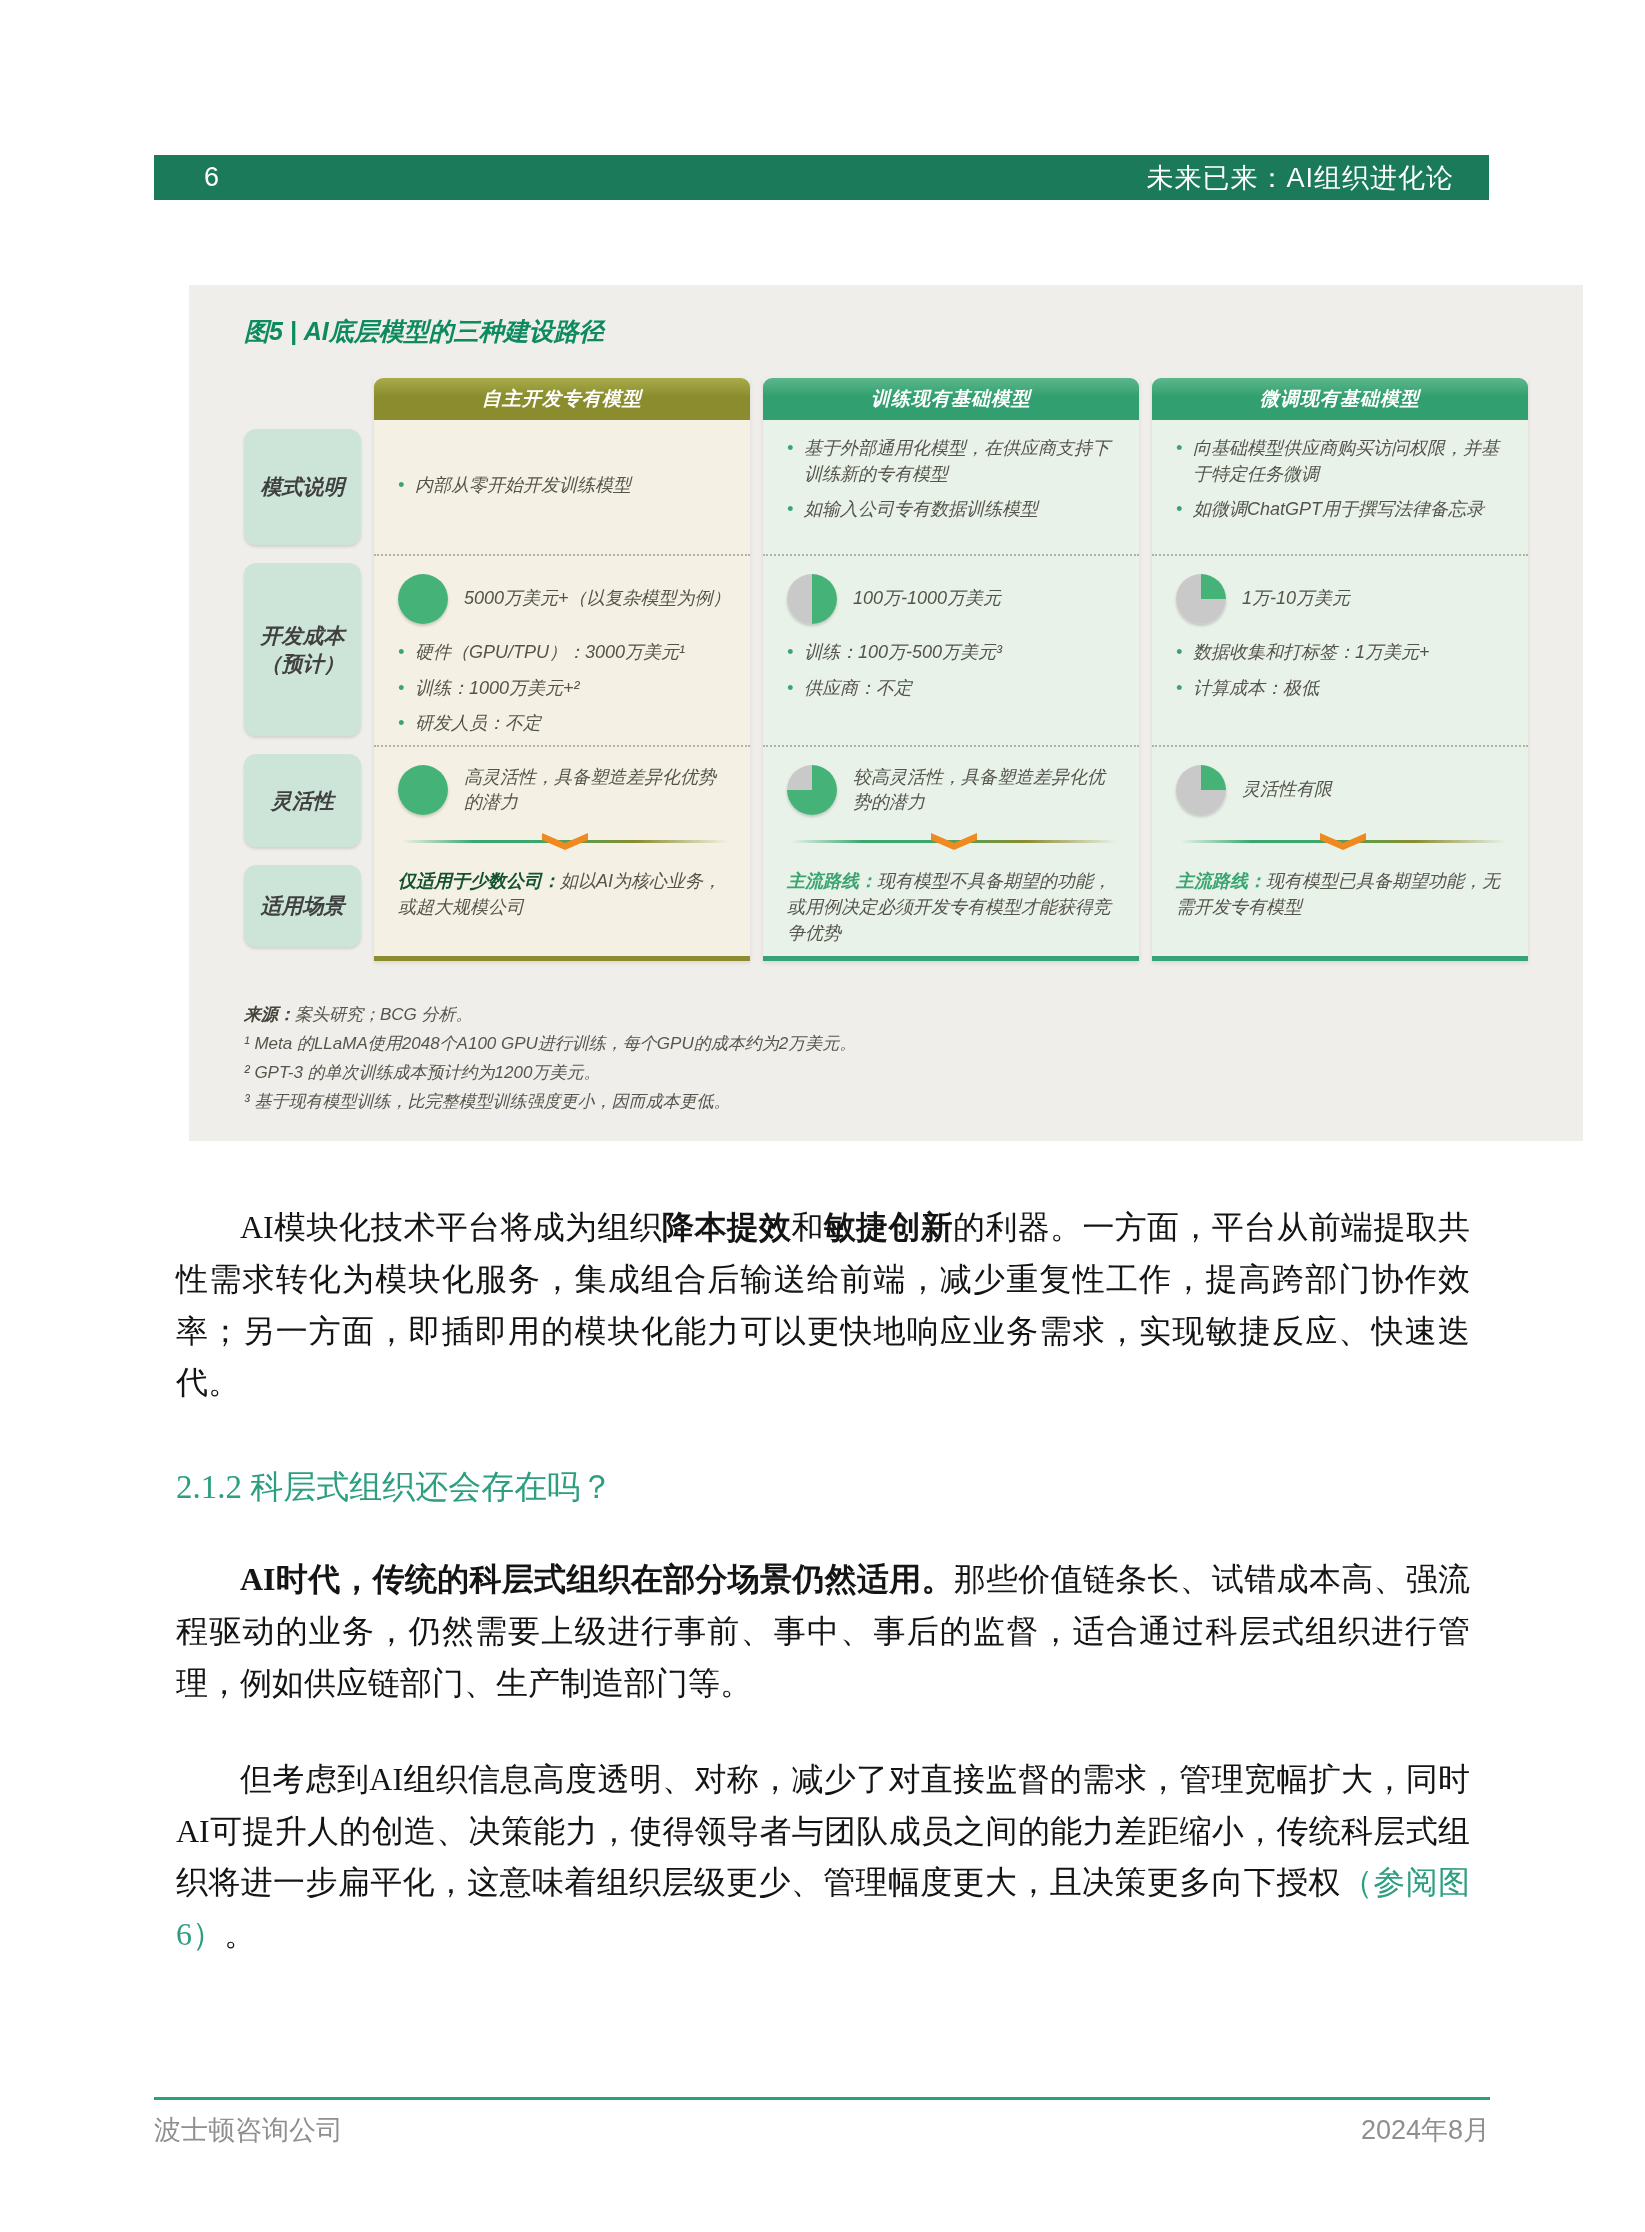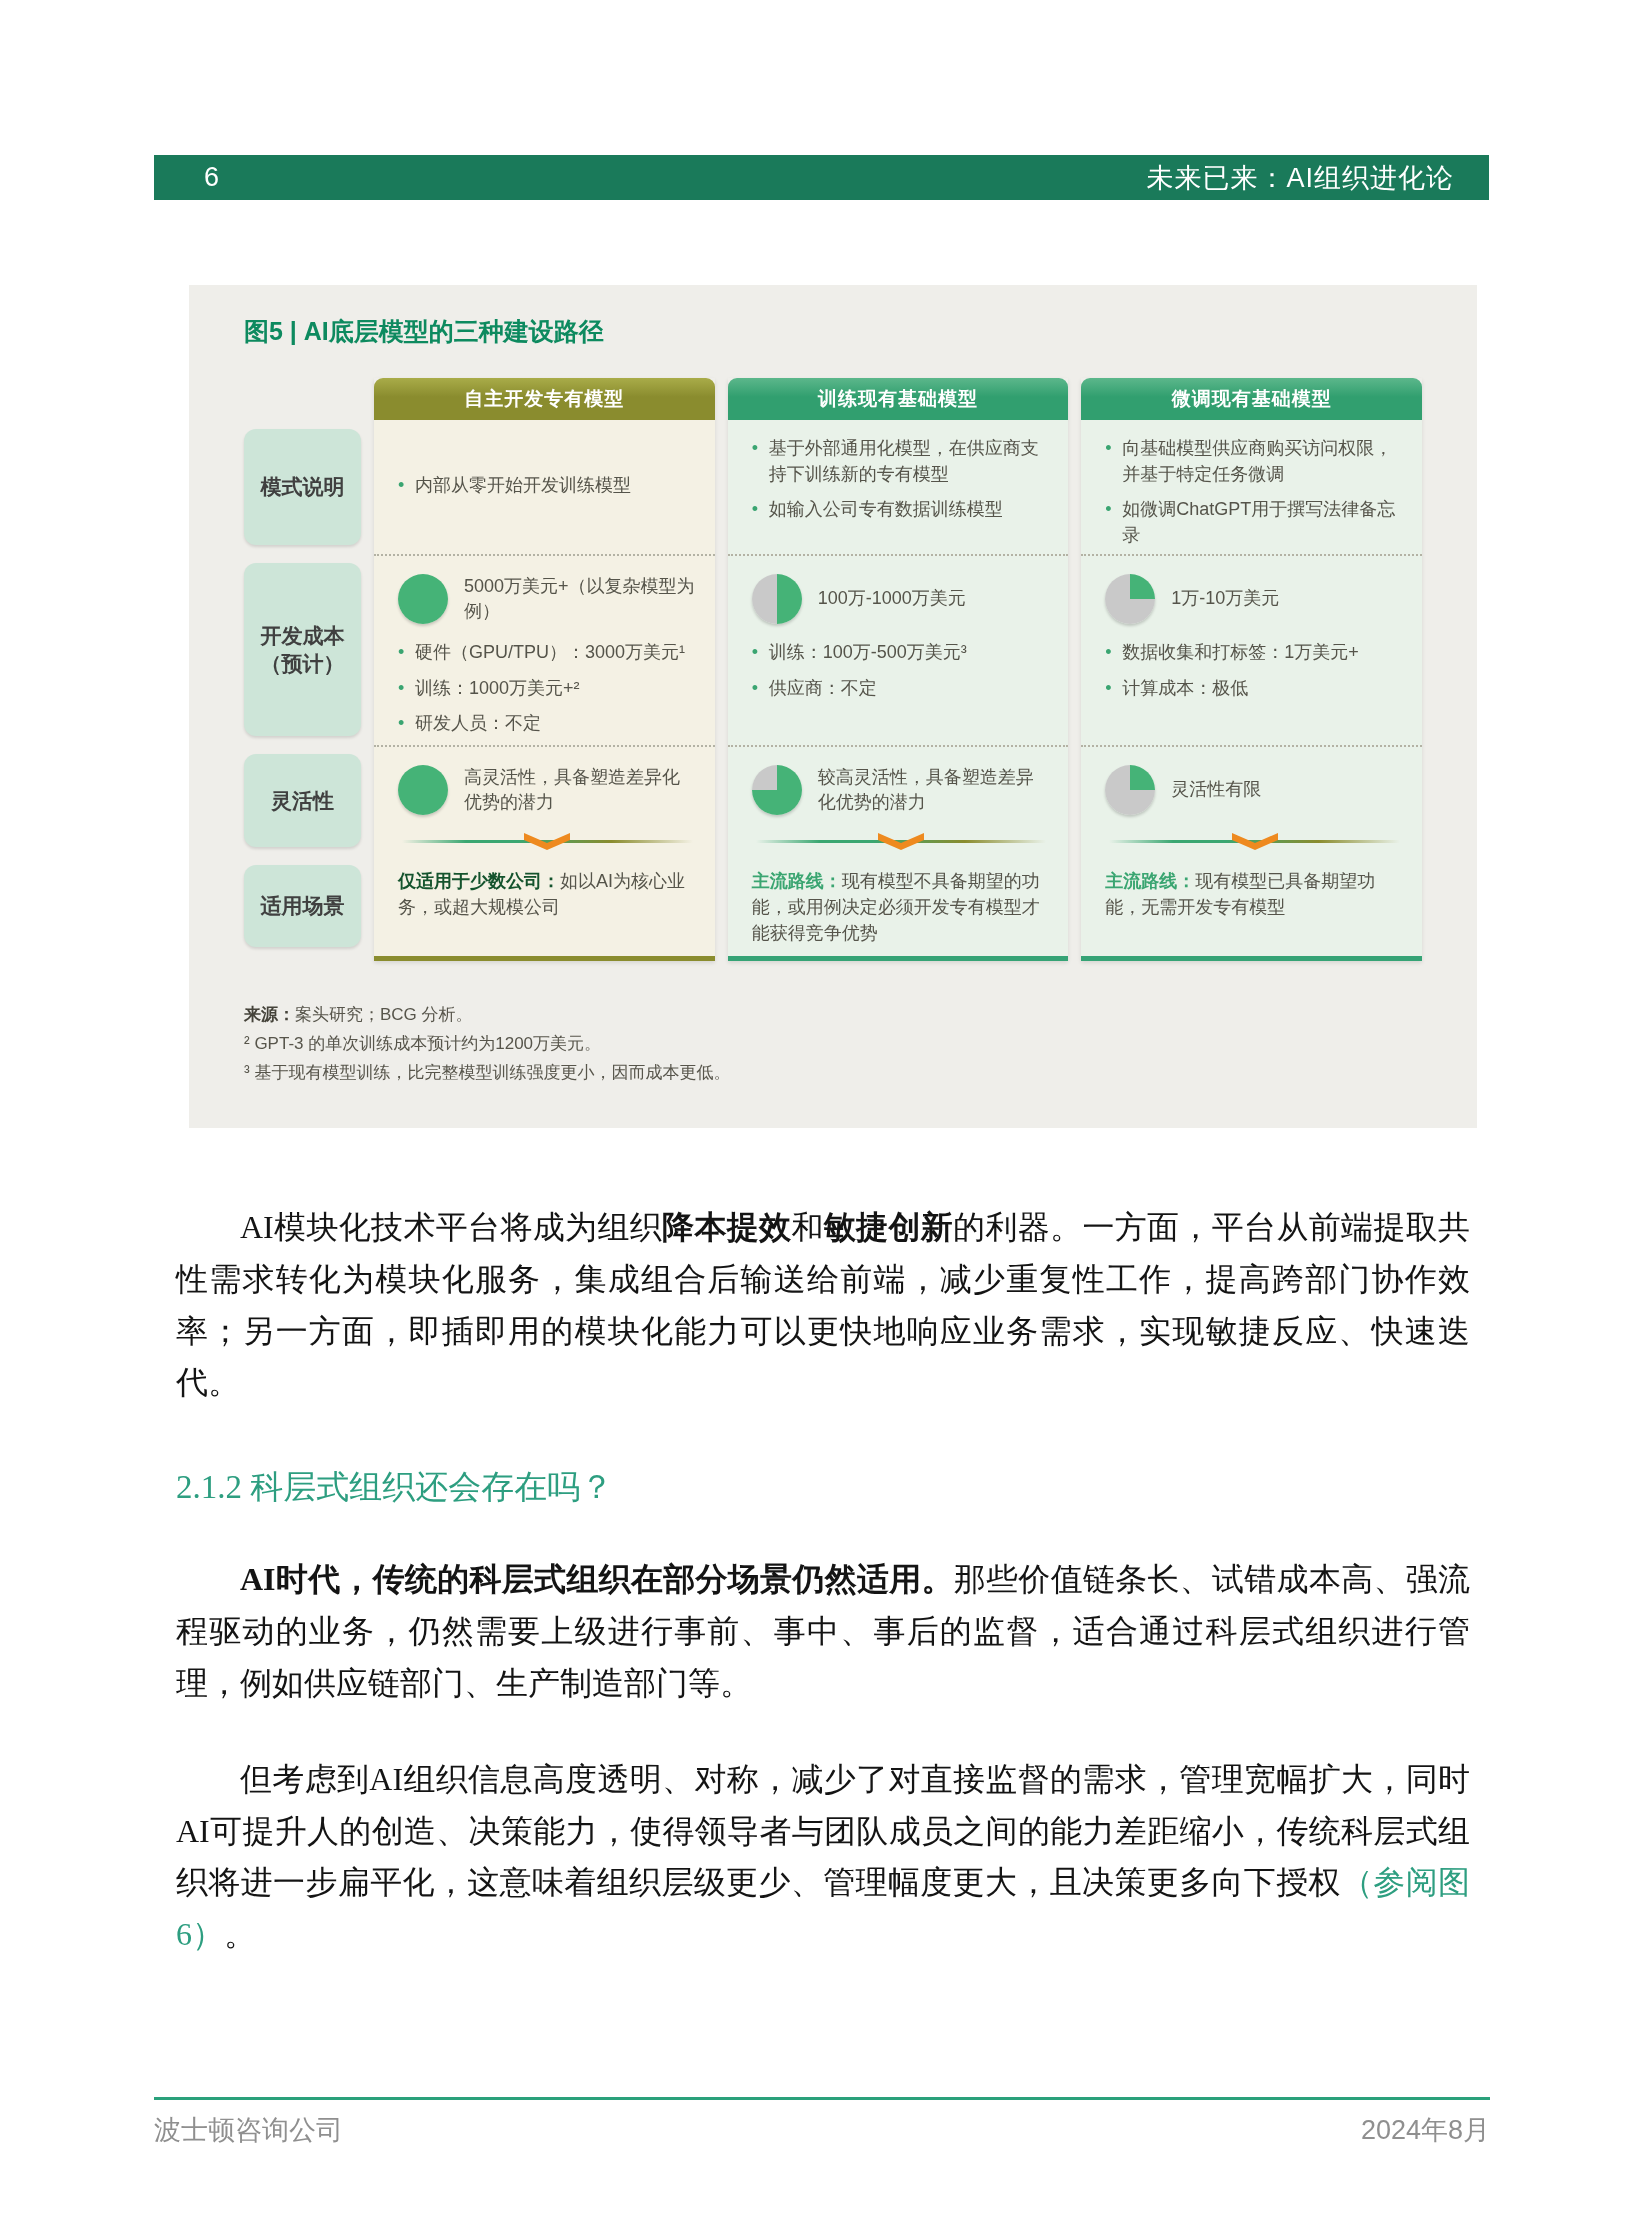--- a/index.html
+++ b/index.html
@@ -6,22 +6,22 @@
   .page{position:relative;width:1646px;height:2233px;background:#ffffff;overflow:hidden;
         font-family:"Liberation Sans","DejaVu Sans",sans-serif;}
 
   
   .top-bar{position:absolute;left:154px;top:155px;width:1335px;height:45px;background:#1a7a5a;
            display:flex;align-items:center;justify-content:space-between;color:#ffffff;}
   .top-bar .pageno{margin-left:50px;font-size:27px;}
   .top-bar .doctitle{margin-right:35px;font-size:27px;letter-spacing:1px;}
 
   
-  .figure{position:absolute;left:189px;top:285px;width:1288px;box-sizing:border-box;
-          background:#efeeea;padding:30px 55px 40px 55px;}
+  .figure{position:absolute;left:189px;top:285px;width:1394px;box-sizing:border-box;
+          background:#efeeea;padding:30px 55px 24px 55px;font-style:italic;}
   .fig-title{color:#0d8a5f;font-size:25px;font-weight:bold;margin:0 0 30px 0;}
 
   .fig-table{display:flex;column-gap:13px;}
   .label-col{flex:0 0 117px;display:flex;flex-direction:column;}
   .label-spacer{height:42px;flex:0 0 auto;}
   .label-slot{display:flex;box-sizing:border-box;padding:9px 0;}
   .label-slot.h-mode{height:134px;} .label-slot.h-cost{height:191px;}
   .label-slot.h-flex{height:111px;justify-content:center;} .label-slot.h-scen{height:100px;}
   .row-label{flex:1;background:#cde5d8;border-radius:12px;display:flex;align-items:center;
              justify-content:center;text-align:center;color:#404040;font-weight:bold;
@@ -226,20 +226,21 @@
           </div>
         </div>
       </div>
 
     </div>
 
     <div class="notes">
       <div>
         <span class="src-label">来源：</span><span>案头研究；BCG 分析。</span>
       </div>
+      <div>¹ Meta 的LLaMA使用2048个A100 GPU进行训练，每个GPU的成本约为2万美元。</div>
       <div>² GPT-3 的单次训练成本预计约为1200万美元。</div>
       <div>³ 基于现有模型训练，比完整模型训练强度更小，因而成本更低。</div>
     </div>
   </div>
 
   <div class="body-text">
     <p><span>AI模块化技术平台将成为组织</span><strong>降本提效</strong><span>和</span><strong>敏捷创新</strong><span>的利器。一方面，平台从前端提取共性需求转化为模块化服务，集成组合后输送给前端，减少重复性工作，提高跨部门协作效率；另一方面，即插即用的模块化能力可以更快地响应业务需求，实现敏捷反应、快速迭代。</span></p>
 
     <h3>2.1.2 科层式组织还会存在吗？</h3>
 

